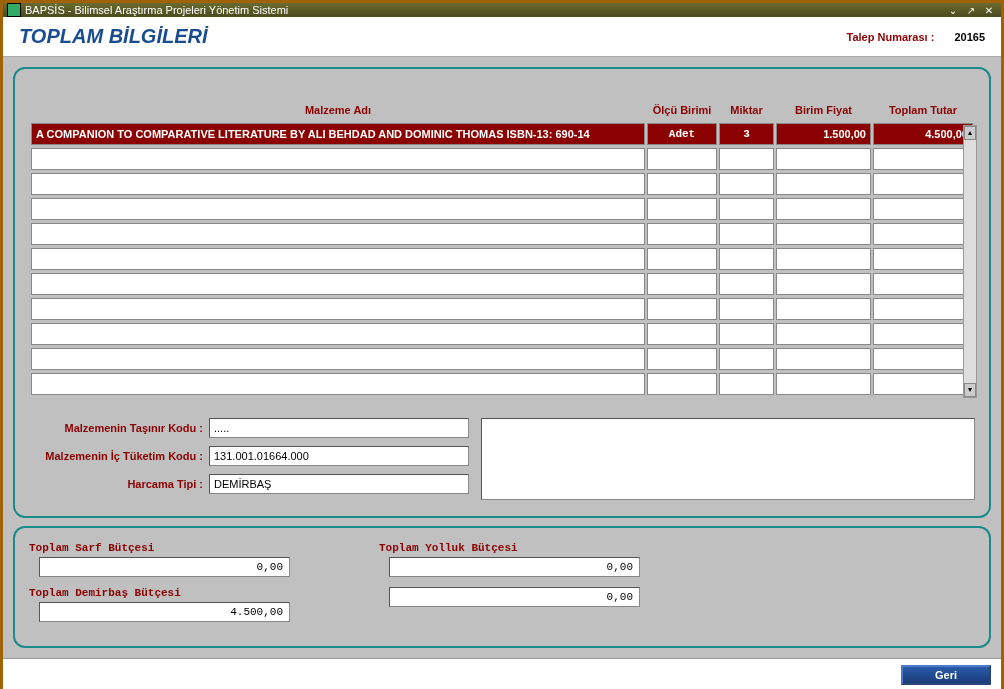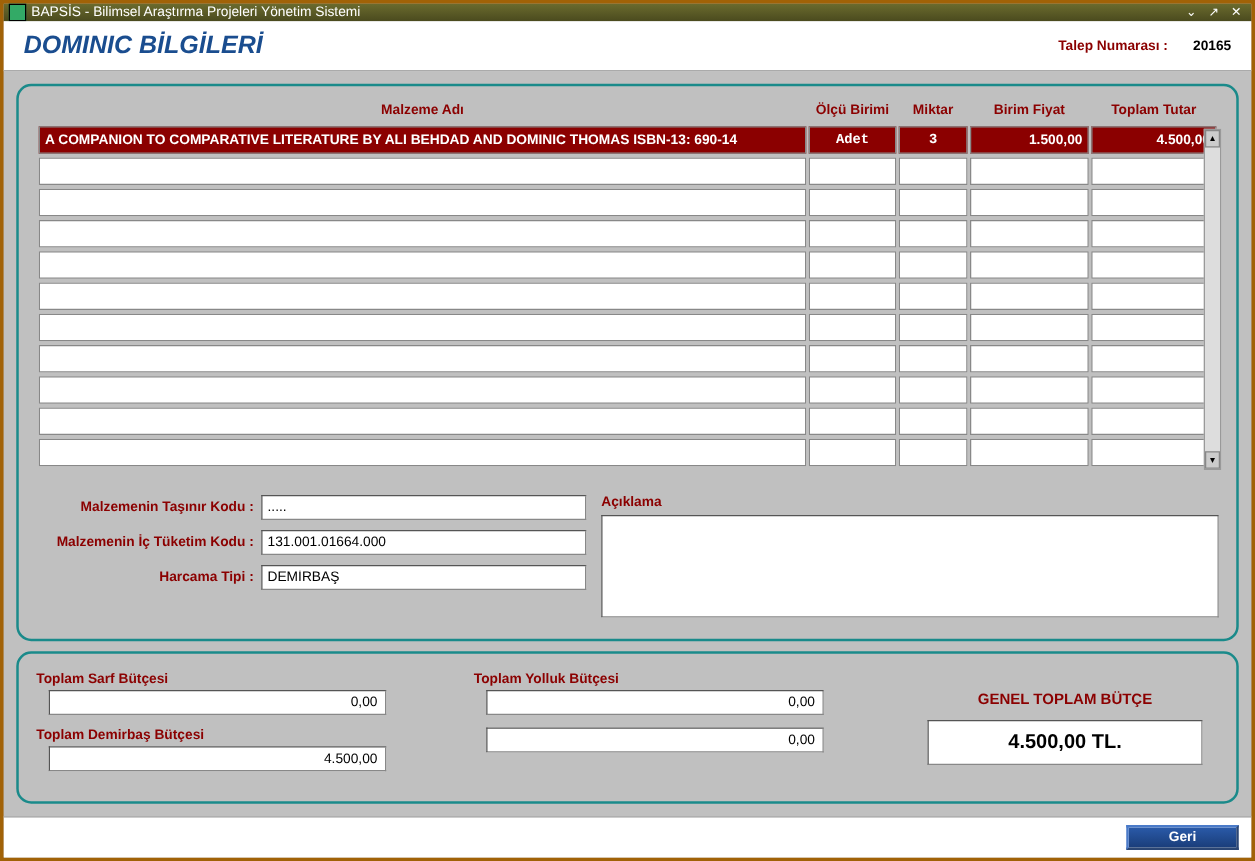--- a/index.html
+++ b/index.html
@@ -13,21 +13,21 @@
   .titlebar-buttons { display: flex; gap: 2px; }
   .titlebar-btn { width: 16px; height: 14px; color: #fff; font-size: 10px; cursor: pointer; display: flex; align-items: center; justify-content: center; }
   
   .header-section { background: #fff; padding: 8px 16px; display: flex; justify-content: space-between; align-items: center; border-bottom: 1px solid #aaa; }
   .page-title { color: #1a4d8f; font-size: 20px; font-weight: bold; font-style: italic; }
   .request-num { font-size: 11px; color: #8b0000; font-weight: bold; }
   .request-num-val { color: #000; margin-left: 17px; }
   
   .content-area { flex: 1; background: #c0c0c0; padding: 10px; display: flex; flex-direction: column; gap: 8px; }
   
-  .panel { border: 2px solid #1a8a8a; border-radius: 12px; padding: 6px 14px 14px; }
+  .panel { border: 2px solid #1a8a8a; border-radius: 12px; padding: 28px 14px 14px; }
   
   .table-wrap { position: relative; }
   .data-table { width: 100%; border-collapse: separate; border-spacing: 2px 3px; table-layout: fixed; }
   .data-table th { color: #8b0000; font-weight: bold; font-size: 11px; padding: 4px 2px; text-align: center; }
   .data-table th.col-name { text-align: center; }
   .data-table td { background: #fff; border: 1px solid #888; height: 22px; padding: 2px 4px; font-size: 11px; overflow: hidden; white-space: nowrap; }
   .data-table tr.filled td { background: #8b0000; color: #fff; font-weight: bold; }
   .data-table td.num { text-align: right; }
   .data-table td.center { text-align: center; font-family: Liberation Mono, monospace; }
   
@@ -42,23 +42,23 @@
   
   .field-row { display: flex; align-items: center; margin-bottom: 8px; }
   .field-label { width: 180px; text-align: right; color: #8b0000; font-weight: bold; font-size: 11px; padding-right: 6px; }
   .field-input { flex: 1; background: #fff; border: 1px solid #888; border-top-color:#555; border-left-color:#555; height: 20px; padding: 2px 4px; font-family: inherit; font-size: 11px; }
   
   .desc-label { color: #8b0000; font-weight: bold; font-size: 11px; margin-bottom: 4px; }
   .desc-text { width: 100%; height: 82px; background: #fff; border: 1px solid #888; border-top-color:#555; border-left-color:#555; padding: 4px; font-family: inherit; font-size: 11px; resize: none; }
   
   .budget-panel { border: 2px solid #1a8a8a; border-radius: 12px; padding: 14px; display: flex; gap: 30px; }
   .budget-col { flex: 0 0 320px; }
-  .budget-field { margin-bottom: 10px; }
+  .budget-field { margin-bottom: 10px; font-family: Liberation Mono, monospace; }
   .budget-label { color: #8b0000; font-weight: bold; font-size: 11px; margin-bottom: 3px; display: block; }
-  .budget-input { width: 270px; background: #fff; border: 1px solid #888; border-top-color:#555; border-left-color:#555; height: 20px; padding: 2px 6px; font-family: inherit; font-size: 11px; text-align: right; margin-left: 10px; }
+  .budget-input { width: 251px; background: #fff; border: 1px solid #888; border-top-color:#555; border-left-color:#555; height: 20px; padding: 2px 6px; font-family: inherit; font-size: 11px; text-align: right; margin-left: 10px; }
   
   .total-box { flex: 1; display: flex; flex-direction: column; justify-content: center; align-items: center; }
   .total-label { color: #8b0000; font-weight: bold; font-size: 12px; margin-bottom: 10px; }
   .total-value { background: #fff; border: 1px solid #888; border-top-color:#555; border-left-color:#555; padding: 8px 24px; font-size: 16px; font-weight: bold; min-width: 220px; text-align: center; }
   
   .footer-bar { background: #fff; border-top: 1px solid #999; padding: 6px 10px; display: flex; justify-content: flex-end; }
   .back-btn { background: linear-gradient(to bottom, #2a5aa8, #1a3d7a); color: #fff; border: 2px outset #4a7ac8; padding: 2px 32px; font-family: inherit; font-size: 11px; font-weight: bold; cursor: pointer; }
 </style>
 </head>
 <body>
@@ -71,21 +71,21 @@
       <span>BAPSİS - Bilimsel Araştırma Projeleri Yönetim Sistemi</span>
     </div>
     <div class="titlebar-buttons">
       <span class="titlebar-btn">⌄</span>
       <span class="titlebar-btn">↗</span>
       <span class="titlebar-btn">✕</span>
     </div>
   </div>
 
   <div class="header-section">
-    <div class="page-title">DOMINIC BİLGİLERİ</div>
+    <div class="page-title">TOPLAM BİLGİLERİ</div>
     <div class="request-num">
       <span>Talep Numarası :</span>
       <span class="request-num-val">20165</span>
     </div>
   </div>
 
   <div class="content-area">
 
     <div class="panel">
       <div class="table-wrap">
@@ -201,21 +201,20 @@
           <div class="field-row">
             <div class="field-label">Malzemenin İç Tüketim Kodu :</div>
             <input class="field-input" value="131.001.01664.000" style="">
           </div>
           <div class="field-row">
             <div class="field-label">Harcama Tipi :</div>
             <input class="field-input" value="DEMİRBAŞ" style="">
           </div>
         </div>
         <div class="form-right">
-          <div class="desc-label">Açıklama</div>
           <textarea class="desc-text" style=""></textarea>
         </div>
       </div>
     </div>
 
     <div class="budget-panel">
       <div class="budget-col">
         <div class="budget-field">
           <span class="budget-label">Toplam Sarf Bütçesi</span>
           <input class="budget-input" value="0,00" style="">
@@ -227,24 +226,20 @@
       </div>
       <div class="budget-col">
         <div class="budget-field">
           <span class="budget-label">Toplam Yolluk Bütçesi</span>
           <input class="budget-input" value="0,00" style="">
         </div>
         <div class="budget-field">
           <input class="budget-input" value="0,00" style="">
         </div>
       </div>
-      <div class="total-box">
-        <div class="total-label">GENEL TOPLAM BÜTÇE</div>
-        <div class="total-value">4.500,00 TL.</div>
-      </div>
     </div>
 
   </div>
 
   <div class="footer-bar">
     <button class="back-btn">Geri</button>
   </div>
 
 </div>
 

